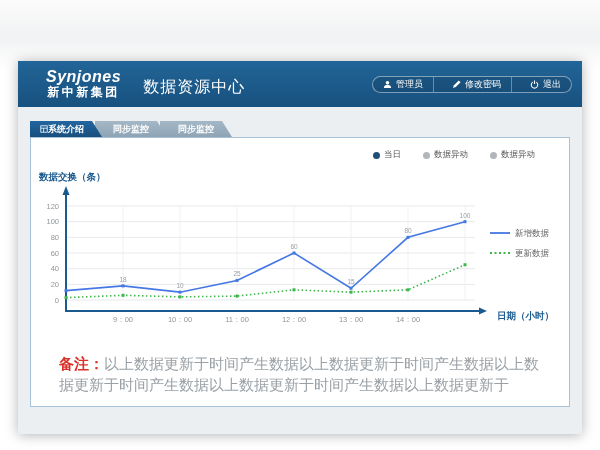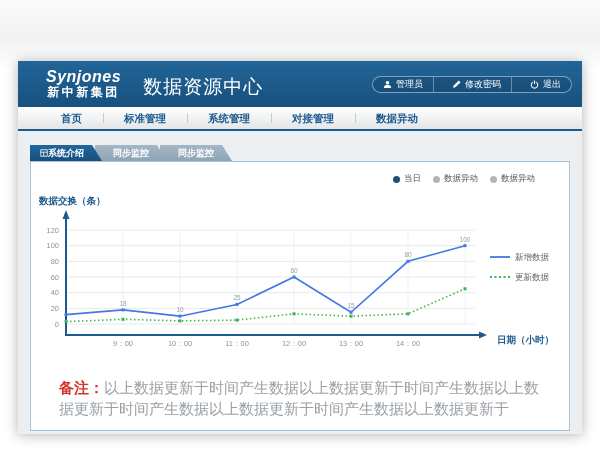--- a/index.html
+++ b/index.html
@@ -5,42 +5,42 @@
   * { box-sizing: border-box; margin: 0; padding: 0; }
   html,body { width:600px; height:450px; }
   body { font-family:"Liberation Sans","DejaVu Sans",sans-serif; background:linear-gradient(180deg,#fbfbfb,#f1f2f3 38px,#ffffff 70px); overflow:hidden; }
   .window { position:absolute; left:18px; top:42px; width:564px; height:373px; background:#eceff1; box-shadow:0 1px 12px rgba(0,0,0,.30);margin-top:19px; }
 
   
   .hdr { height:46px; background:linear-gradient(180deg,#226598,#17517f); display:flex; align-items:center; padding:0 10px 0 28px; }
   .logo { color:#fff; text-align:center; line-height:1.05; }
   .logo-en { font-size:16px; font-weight:bold; letter-spacing:.5px; font-style:italic; }
   .logo-cn { font-size:12px; font-weight:bold; letter-spacing:2.5px; }
-  .app-title { color:#fff; font-size:19px; margin-left:22px; margin-top:6px; letter-spacing:1px; }
+  .app-title { color:#fff; font-size:16px; margin-left:22px; margin-top:6px; letter-spacing:1px; }
   .usergrp { margin-left:auto; display:flex; align-items:center; height:17px; border:1px solid rgba(255,255,255,.45); border-radius:9px; background:rgba(0,0,0,.10); overflow:hidden; }
   .useritem { display:flex; align-items:center; gap:4px; color:#fff; font-size:9px; padding:0 10px; height:100%; cursor:pointer; }
   .useritem + .useritem { border-left:1px solid rgba(255,255,255,.35);padding-left:18px; }
   .useritem svg { width:9px; height:9px; }
 
   
   .nav { height:24px; background:linear-gradient(180deg,#ffffff,#e3e5e7); border-bottom:2px solid #1b5a8e; display:flex; align-items:center; padding-left:22px; }
   .nav-item { font-size:10.5px; font-weight:bold; color:#1b5a8e; padding:0 21px; line-height:22px; position:relative; cursor:pointer; }
   .nav-item + .nav-item::before { content:''; position:absolute; left:0; top:6px; height:10px; width:1px; background:#c5cacd; }
 
   
   .content { padding:14px 12px 0 12px; }
   .tabs { display:flex; align-items:flex-end; height:16px; }
   .tab { height:16px; line-height:16px; color:#fff; font-size:9px; font-weight:bold; padding:0 18px 0 10px; display:flex; align-items:center; clip-path:polygon(0 0, calc(100% - 10px) 0, 100% 100%, 0 100%); cursor:pointer; }
   .tab.active { background:linear-gradient(180deg,#2166a0,#184f7e); z-index:3; position:relative; }
   .tab.inactive { background:linear-gradient(180deg,#a4b7c6,#8ea4b5); margin-left:-7px; position:relative; }
   .tab.t2 { z-index:2; } .tab.t3 { z-index:1; }
   .tab svg { width:8px; height:8px; }
 
   .panel { background:#fff; border:1px solid #a7c3d9; height:270px; position:relative; }
-  .radios { position:absolute; top:11px; right:34px; display:flex; gap:12px; z-index:2; }
+  .radios { position:absolute; top:11px; right:34px; display:flex; gap:22px; z-index:2; }
   .radio { display:flex; align-items:center; gap:4px; font-size:8.5px; color:#555; cursor:pointer; }
   .dot { width:7px; height:7px; border-radius:50%; background:#b0b6bb; }
   .radio.sel .dot { background:#1f4e79; }
   .chart-svg { position:absolute; left:0; top:0; }
   .note { position:absolute; left:28px; right:16px; top:215px; font-size:15px; color:#9aa0a5; line-height:1.4; }
   .note b { color:#d9342b; font-weight:bold; }
   .btm-strip { height:3px; }
 </style>
 </head>
 <body>
@@ -70,27 +70,20 @@
       <div class="useritem">
         <svg viewBox="0 0 10 10" fill="none" stroke="#fff" stroke-width="1.2">
             <path d="M3 2.4a3.6 3.6 0 1 0 4 0"></path>
             <line x1="5" y1="0.6" x2="5" y2="4.4"></line>
           </svg>
         <span>退出</span>
       </div>
     </div>
   </div>
 
-  <div class="nav">
-    <div class="nav-item">首页</div>
-    <div class="nav-item">标准管理</div>
-    <div class="nav-item">系统管理</div>
-    <div class="nav-item">对接管理</div>
-    <div class="nav-item">数据异动</div>
-  </div>
 
   <div class="content">
     <div class="tabs">
       <div class="tab active">
         <svg viewBox="0 0 10 10" fill="none" stroke="#fff" stroke-width="1">
             <rect x="1" y="1" width="8" height="8"></rect>
             <line x1="1" y1="4" x2="9" y2="4"></line>
             <line x1="4.5" y1="4" x2="4.5" y2="9"></line>
           </svg>
         <span>系统介绍</span>

